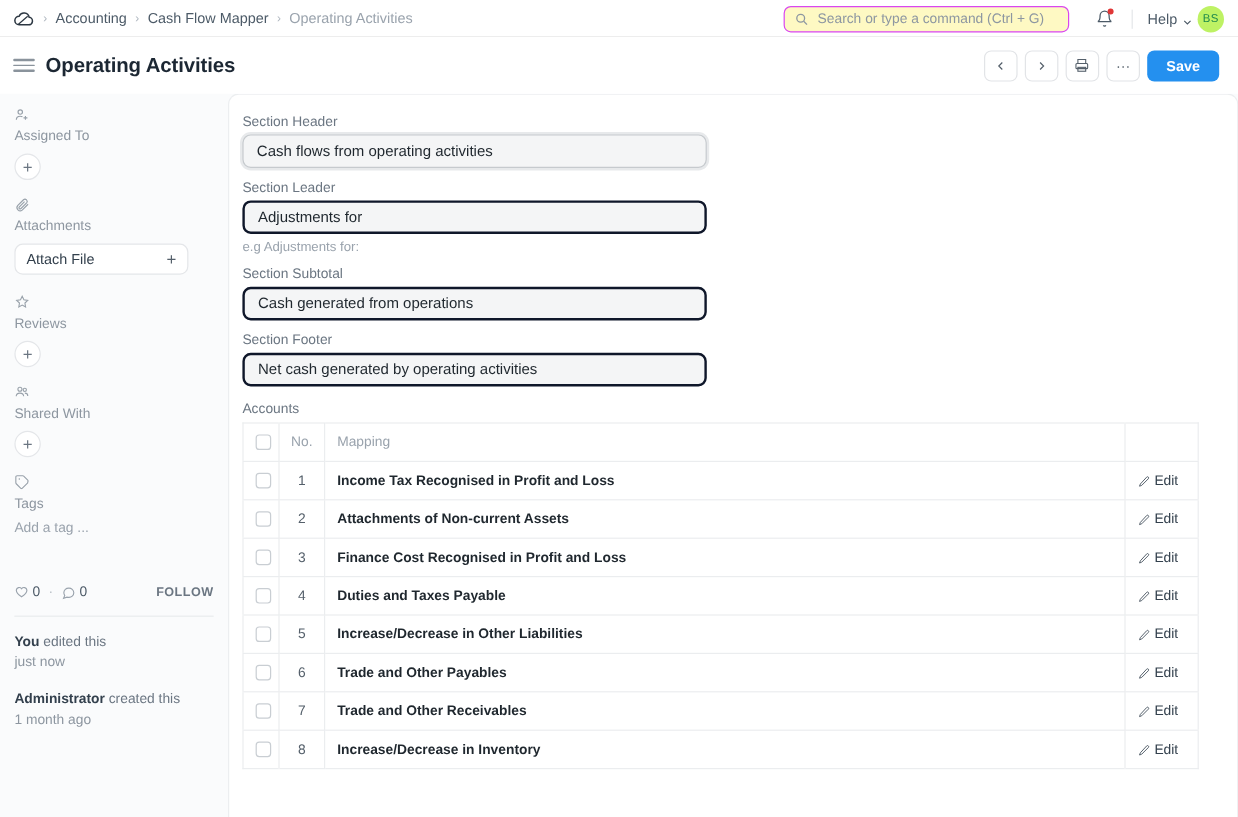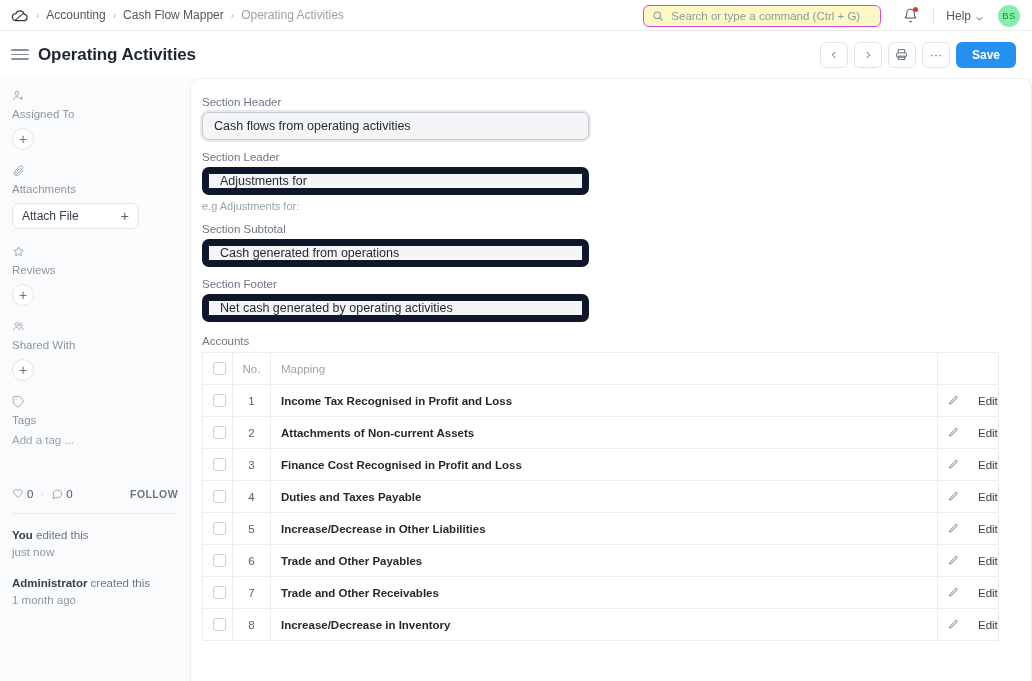--- a/index.html
+++ b/index.html
@@ -46,24 +46,24 @@
     font-size: 11.5px; color: #6b7682; width: 100%;
     font-family: "Liberation Sans", sans-serif;
   }
   .searchbox input::placeholder { color: #8d97a1; }
   .bell-wrap { position: relative; width: 22px; height: 22px; display:flex; align-items:center; justify-content:center; }
   .bell-dot { position: absolute; top: 2px; right: 3px; width: 5px; height: 5px; border-radius: 50%; background: #e03636; }
   .nav-divider { width: 1px; height: 16px; background: #e4e6e9; margin: 0 12px; }
   .help-btn { display: flex; align-items: flex-end; gap: 4px; font-size: 12px; color: #4c5a67; cursor: pointer; }
   .avatar {
     width: 22px; height: 22px; border-radius: 50%;
-    background: #86efac; color: #1f8a4c;
+    background: #bef264; color: #1f8a4c;
     font-size: 9.5px; font-weight: 400;
     display: flex; align-items: center; justify-content: center;
-    margin-left: 14px; letter-spacing: .3px;
+    margin-left: 4px; letter-spacing: .3px;
   }
 
   
   .pagehead {
     height: 47px;
     display: flex; align-items: center;
     padding: 0 16px 0 11px;
     background: #ffffff;
     position: relative;
   }
@@ -104,21 +104,21 @@
     flex-direction: column;
   }
   .plus-circle {
     width: 22px; height: 22px; border-radius: 50%;
     border: 1px solid #e4e6e9; background: #ffffff;
     display: flex; align-items: center; justify-content: center;
     color: #6b7682; font-size: 14px; line-height: 1; cursor: pointer;
     margin-bottom: 14px;
   }
   .attach-file {
-    width: 127px; height: 26px;
+    width: 145px; height: 26px;
     border: 1px solid #e4e6e9; background: #ffffff; border-radius: 7px;
     display: flex; align-items: center; justify-content: space-between;
     padding: 0 9px; margin-bottom: 16px; cursor: pointer;
   }
   .attach-file span.lbl { font-size: 12px; color: #33404d; }
   .attach-file span.pl { font-size: 14px; color: #55606b; }
   .add-tag { color: #9aa3ad; font-size: 11.5px; margin-top: 7px; cursor: pointer; }
 
   .social-row {
     display: flex; align-items: center;
@@ -142,21 +142,21 @@
     border-radius: 9px 9px 0 0;
     padding: 17px 16px 0 11px;
     overflow: hidden;
     position: relative;
   }
   .form-area { padding-left: 0; }
   .field { margin-bottom: 11px; }
   .field-label { font-size: 11.5px; color: #6b7682; margin-bottom: 4px; }
   .field-input {
     width: 387px; height: 28px;
-    background: #f4f5f6; border: 7px solid #0f172a;
+    background: #f4f5f6; border: 2px solid #0f172a;
     border-radius: 7px;
     padding: 0 11px;
     font-size: 12.5px; color: #1f272e;
     display: flex; align-items: center;
     font-family: "Liberation Sans", sans-serif;
     outline: none;
   }
   .field-input.focused {
     background: #f4f5f6;
     border: 1px solid #c6cace;
@@ -193,21 +193,21 @@
   }
   thead th.col-no { color: #9aa3ad; }
   tbody td { font-size: 11.5px; color: #1f272e; }
   tbody td.col-no { color: #55606b; font-size: 11.5px; }
   tbody td.col-map { font-weight: 700; font-size: 11.5px; color: #1f272e; }
   .chk {
     width: 13px; height: 13px;
     border: 1px solid #c9ced3; border-radius: 3px; background: #fff;
     display: inline-block; vertical-align: middle; cursor: pointer;
   }
-  .edit-cell { display: flex; align-items: flex-start; gap: 19px; justify-content: flex-start; color: #33404d; font-size: 11.5px; cursor: pointer; }
+  .edit-cell { display: flex; align-items: flex-end; gap: 3px; justify-content: flex-start; color: #33404d; font-size: 11.5px; cursor: pointer; }
 
   svg { display: block; }
 </style>
 </head>
 <body>
 
 <div class="navbar">
   <div class="logo-icon">
     <svg width="19" height="19" viewBox="0 0 24 24" fill="none" stroke="#2c3742" stroke-width="1.6">
       <path d="M7.5 18.5a4.5 4.5 0 0 1 0-9 5.6 5.6 0 0 1 10.6 1.2 3.9 3.9 0 0 1-1 7.8z"></path>

